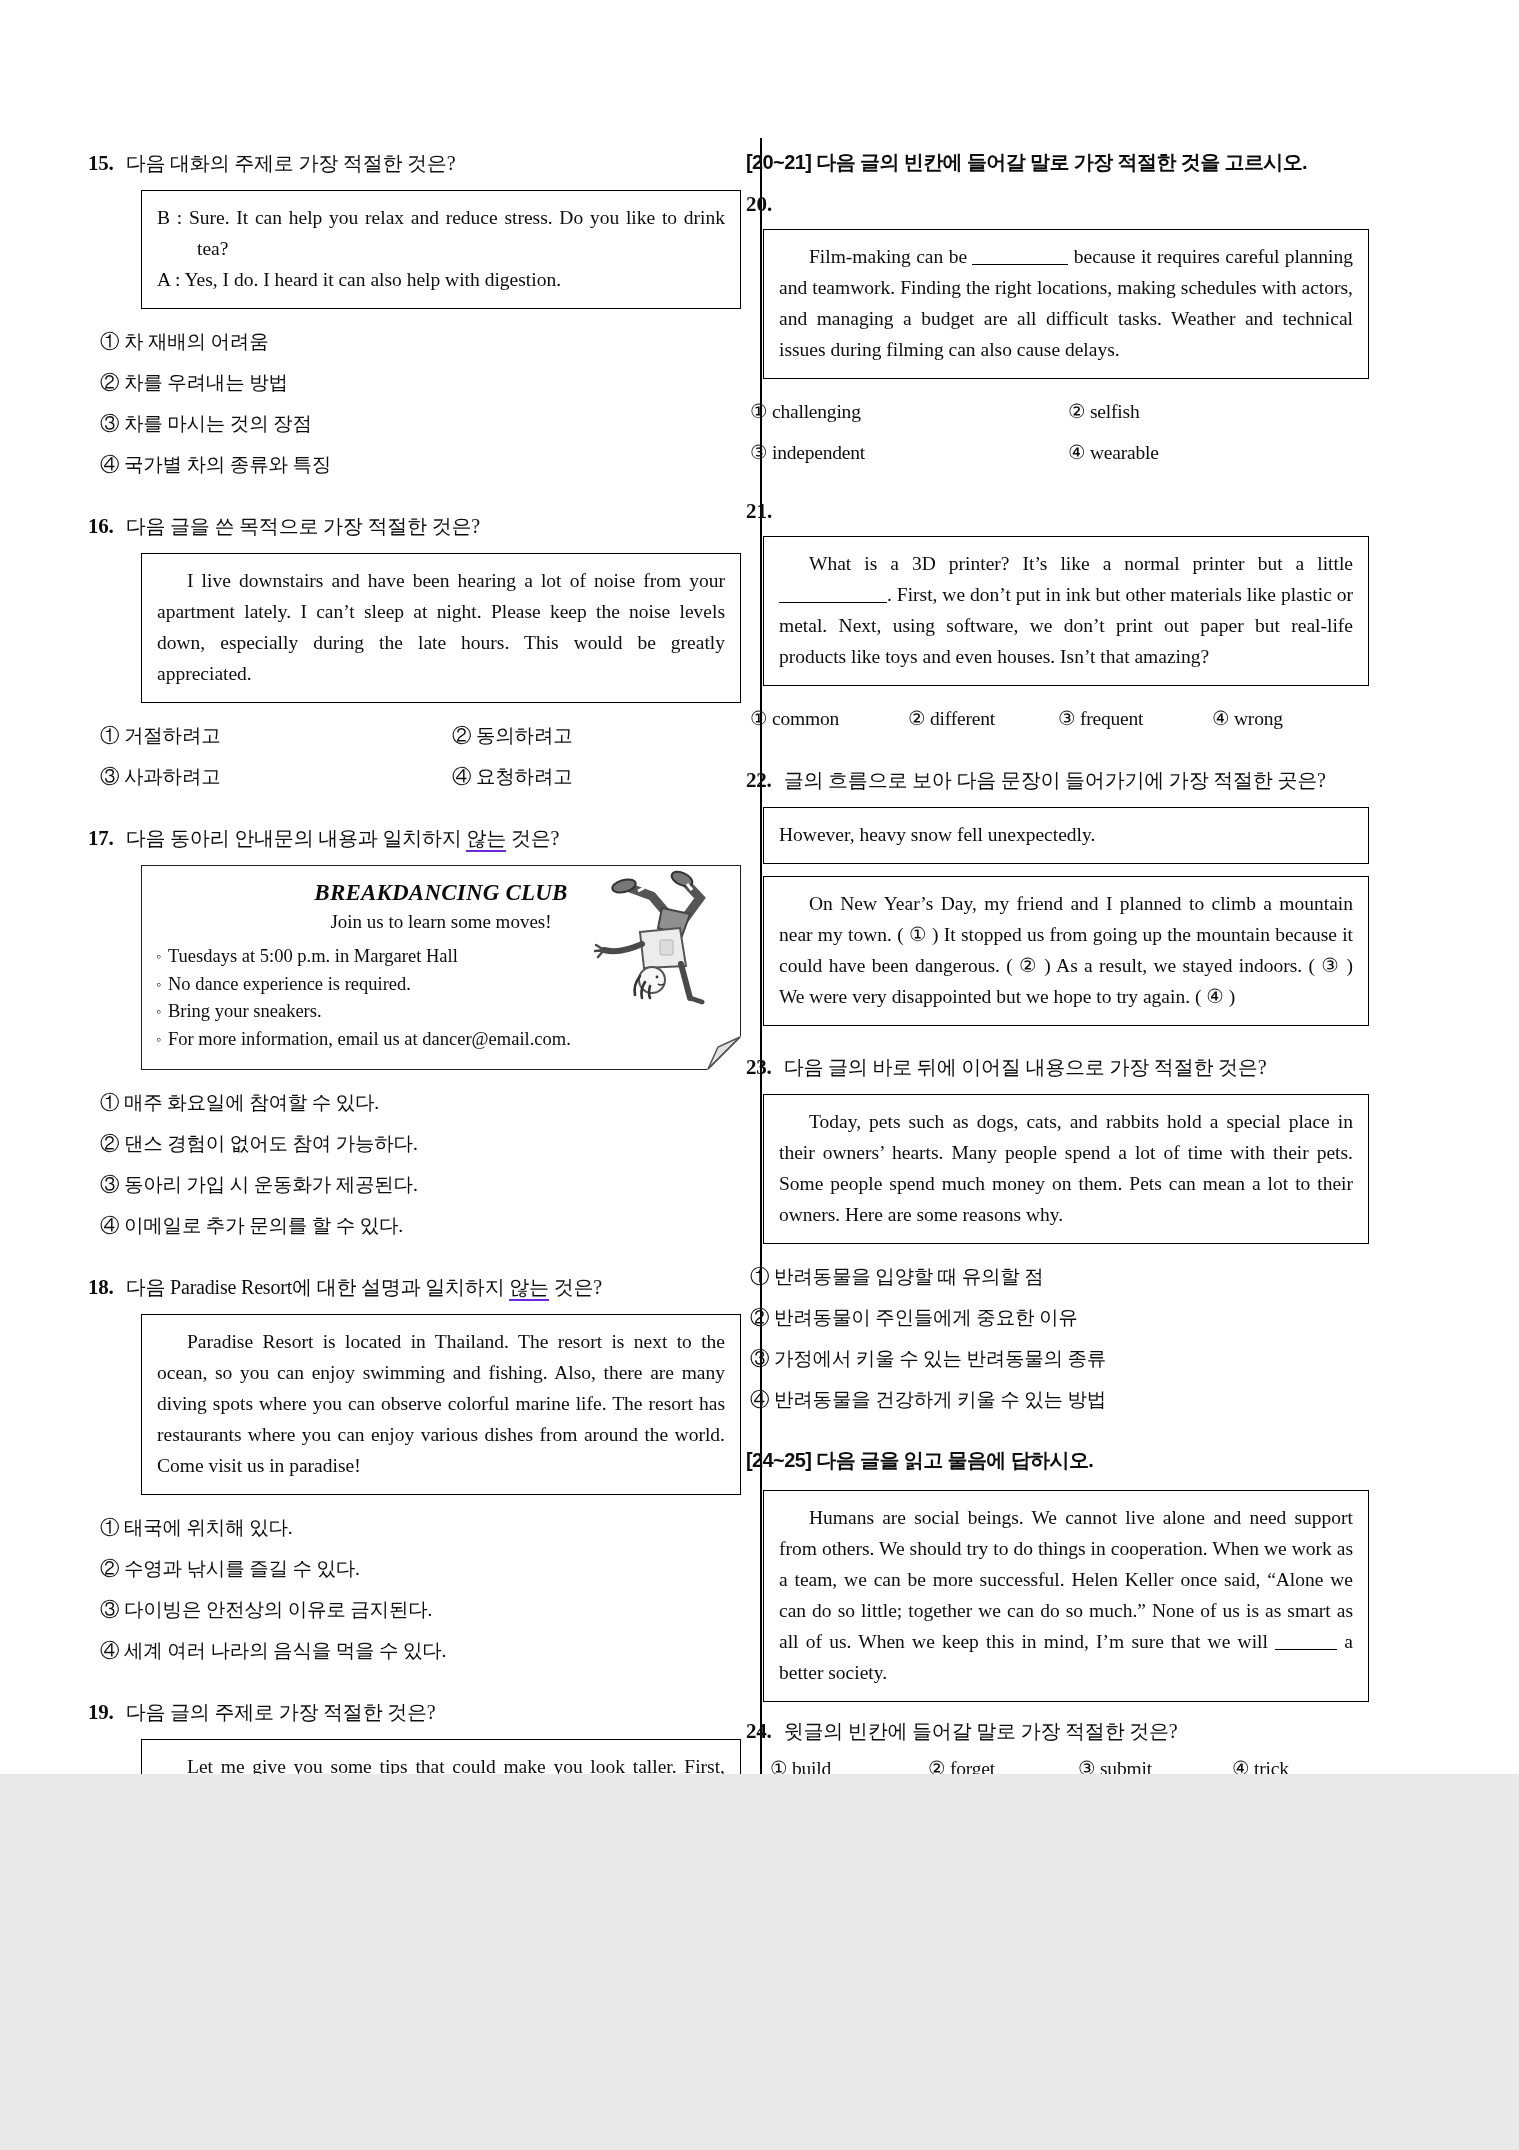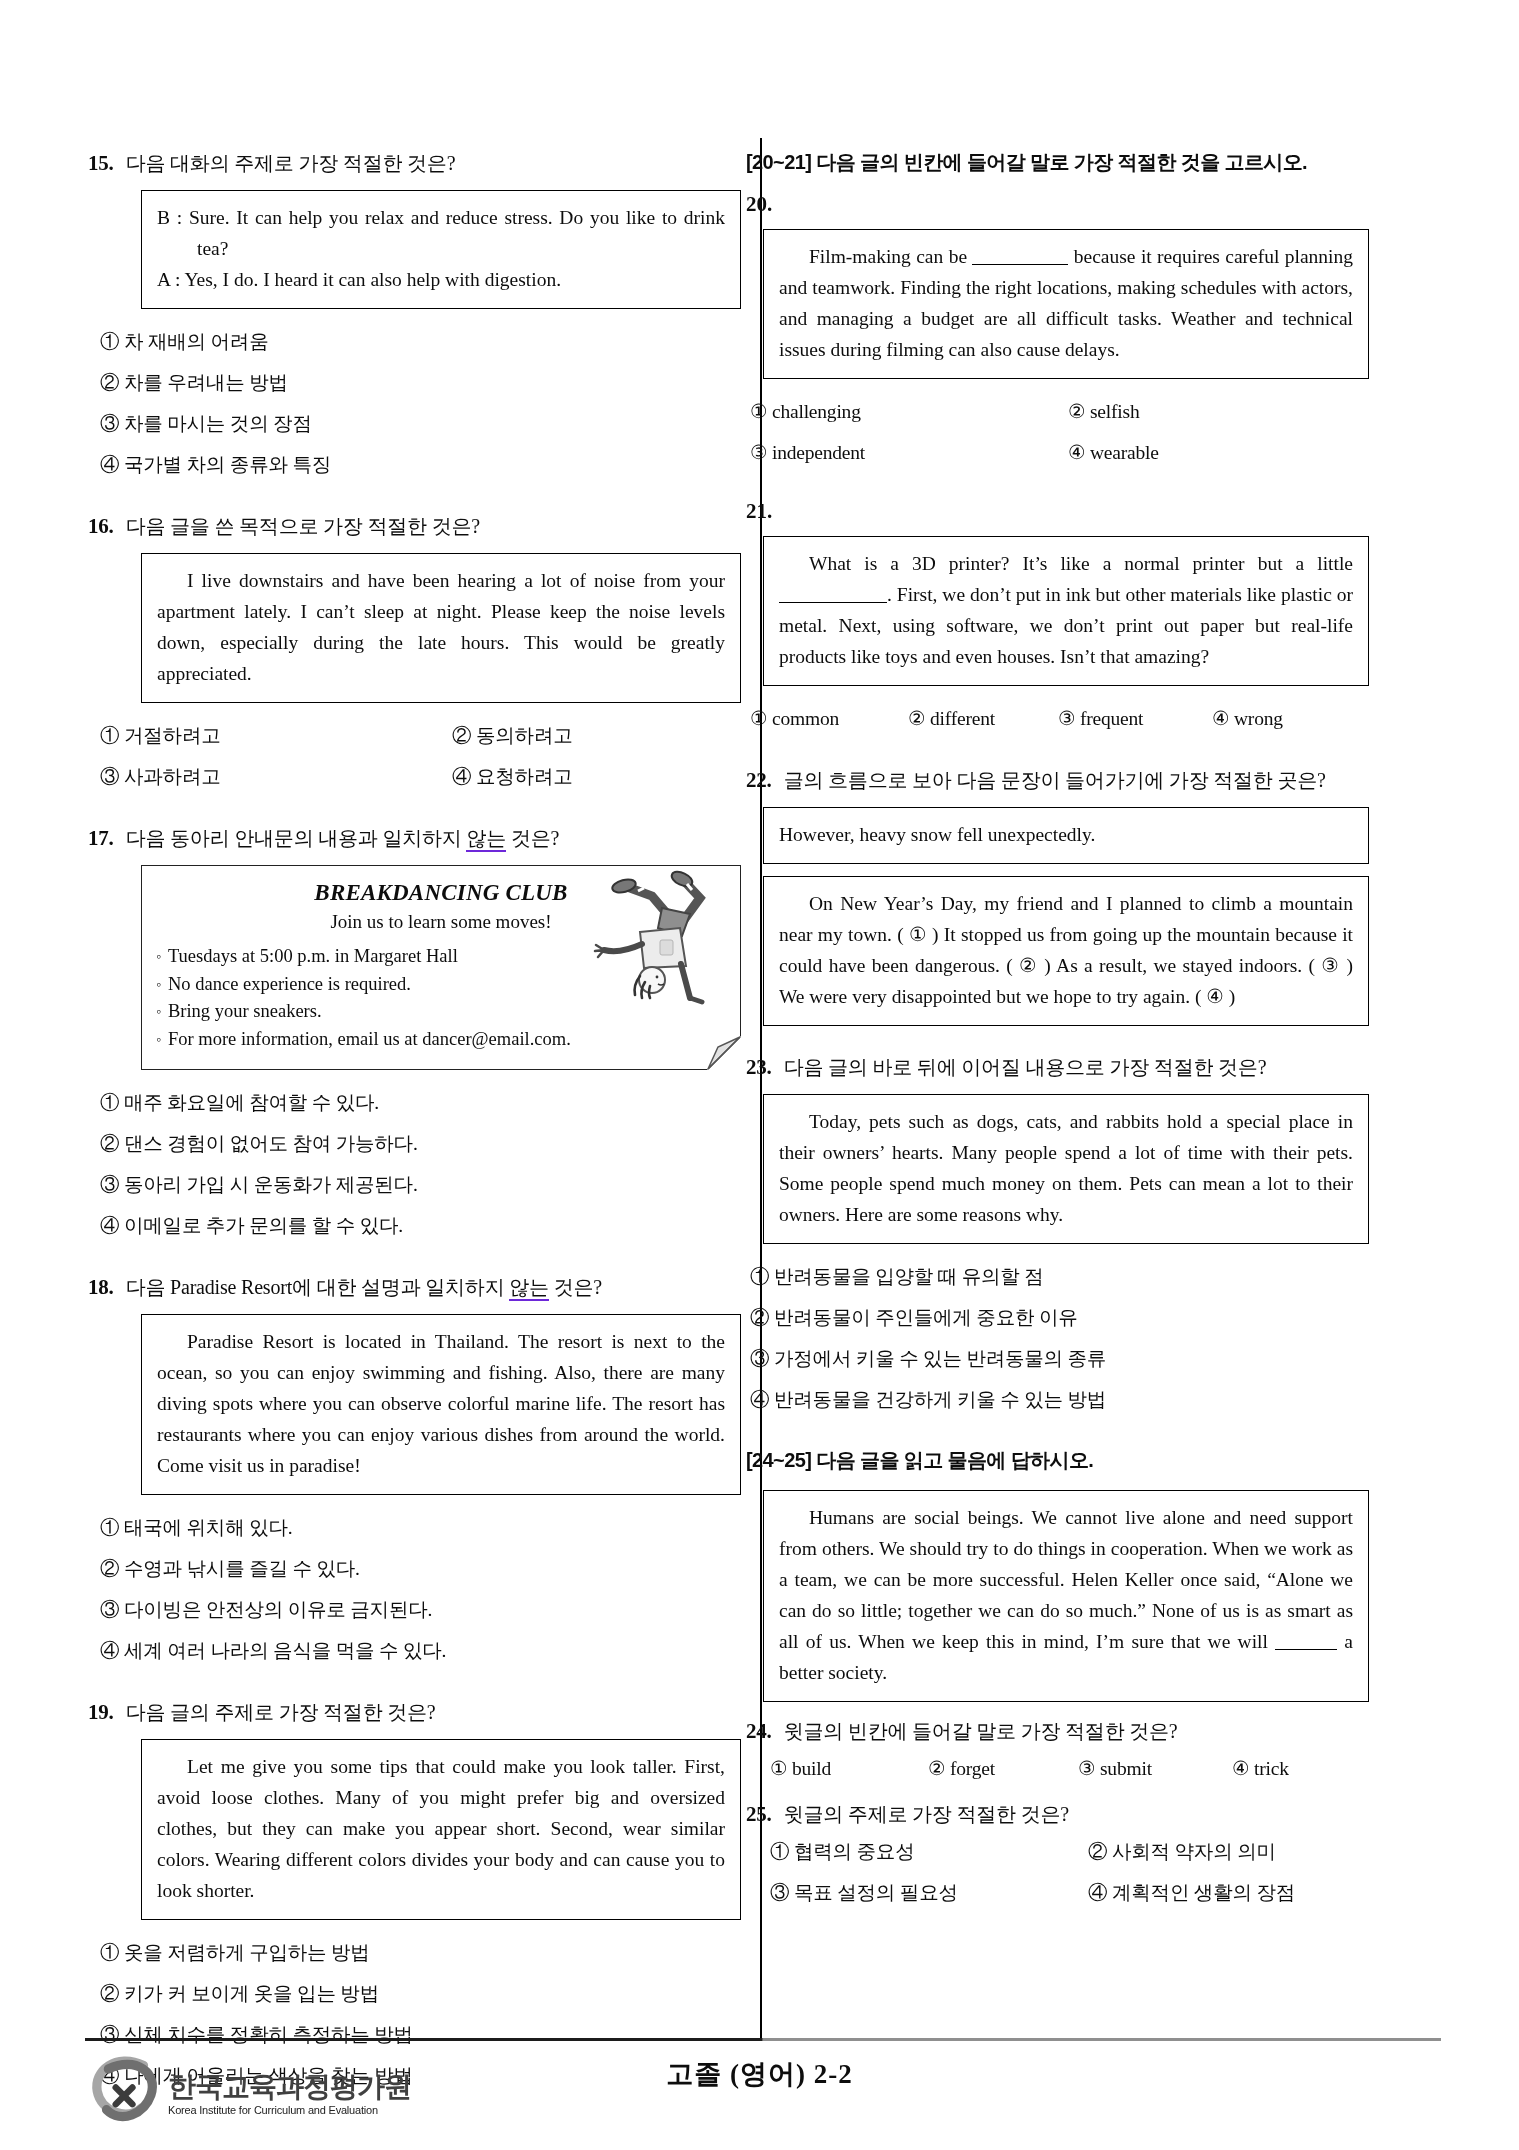--- a/index.html
+++ b/index.html
@@ -1,18 +1,18 @@
 <!DOCTYPE html>
 <html><head>
 <meta charset="utf-8">
 <style>
   * { margin:0; padding:0; box-sizing:border-box; }
   html,body { background:#e9e9e9; }
   .page {
-    position:relative; width:1519px; height:2150px; background:#ffffff;
+    position:relative; width:1519px; height:1774px; background:#ffffff;
     font-family:"Liberation Serif","DejaVu Serif",serif; color:#0d0d0d; overflow:hidden;
     margin:0 auto;
   }
   .col { position:absolute; top:148px; width:654px; }
   .col-left  { left:88px;  }
   .col-right { left:746px; }
   .vdivider { position:absolute; left:760px; top:138px; width:2px; height:1900px; background:#000; }
 
   
   .qhead { font-size:20px; line-height:30px; margin-bottom:12px; letter-spacing:-0.2px; }

